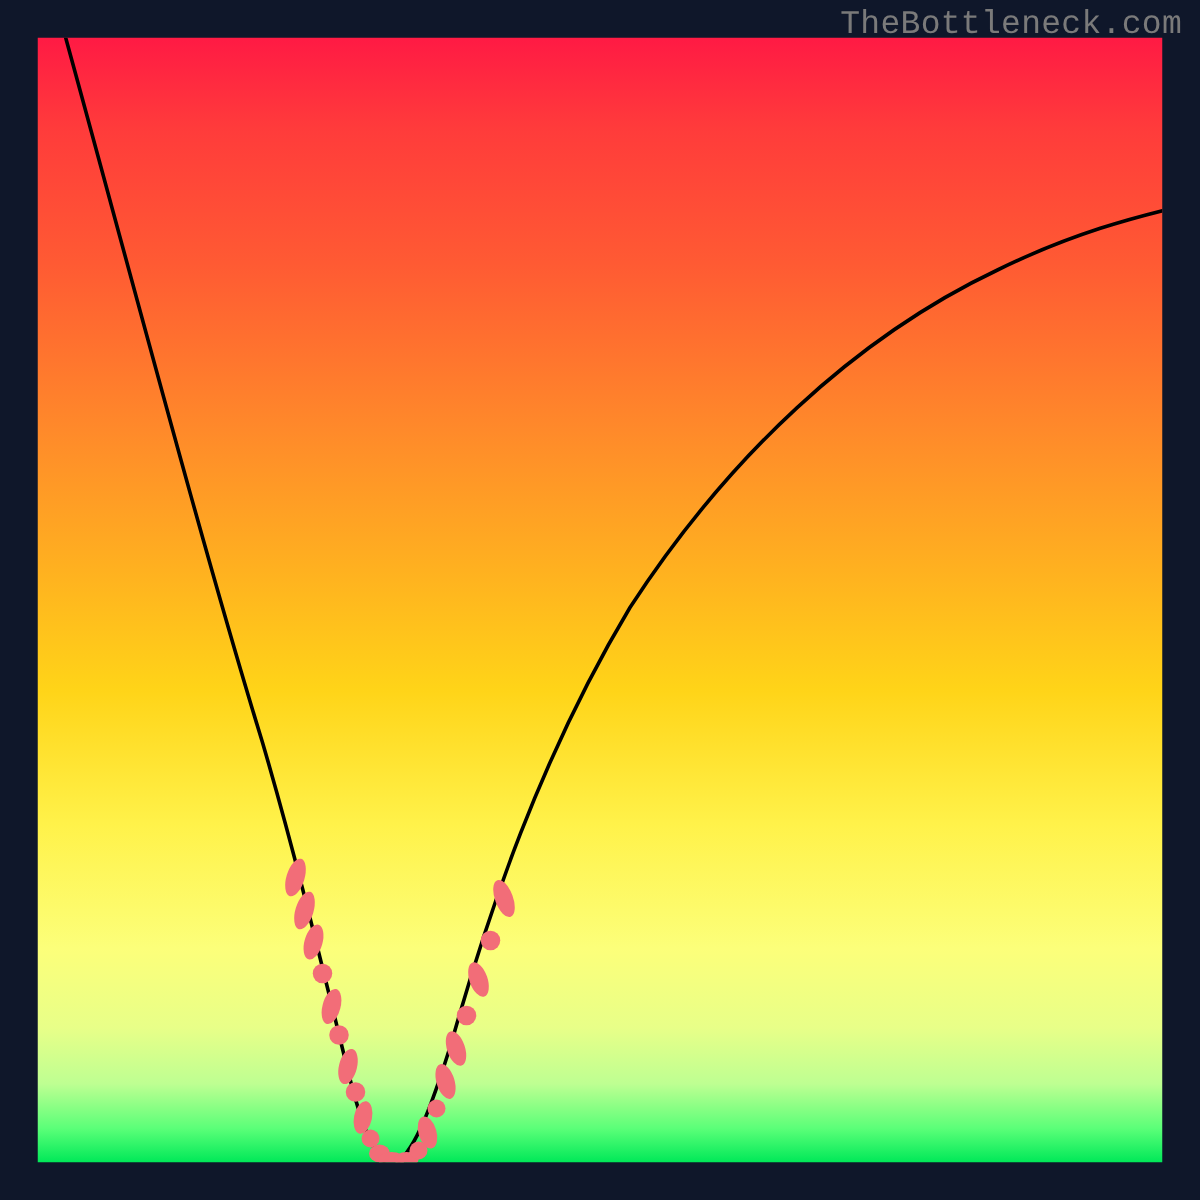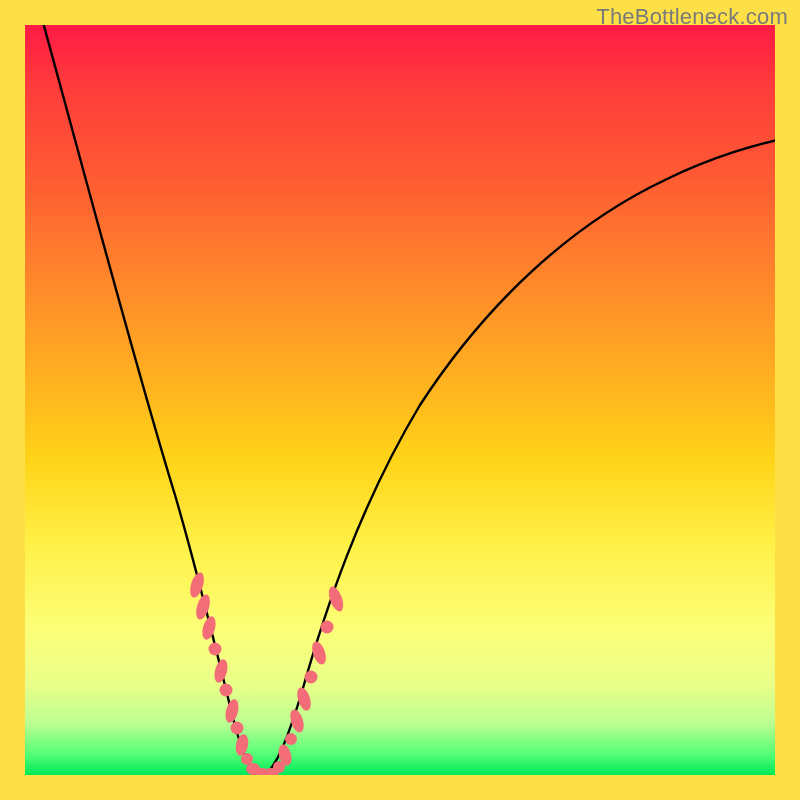--- a/index.html
+++ b/index.html
@@ -6,22 +6,23 @@
     margin: 0;
     padding: 0;
     width: 800px;
     height: 800px;
     overflow: hidden;
     font-family: Arial, Helvetica, sans-serif;
   }
   .frame {
     width: 800px;
     height: 800px;
-    background: #fde047;
+    background: #0f172a;
     position: relative;
+    font-family: Liberation Mono, monospace;
   }
   .plot-area {
     position: absolute;
     left: 25px;
     top: 25px;
     width: 750px;
     height: 750px;
     overflow: hidden;
   }
   .gradient-bg {

